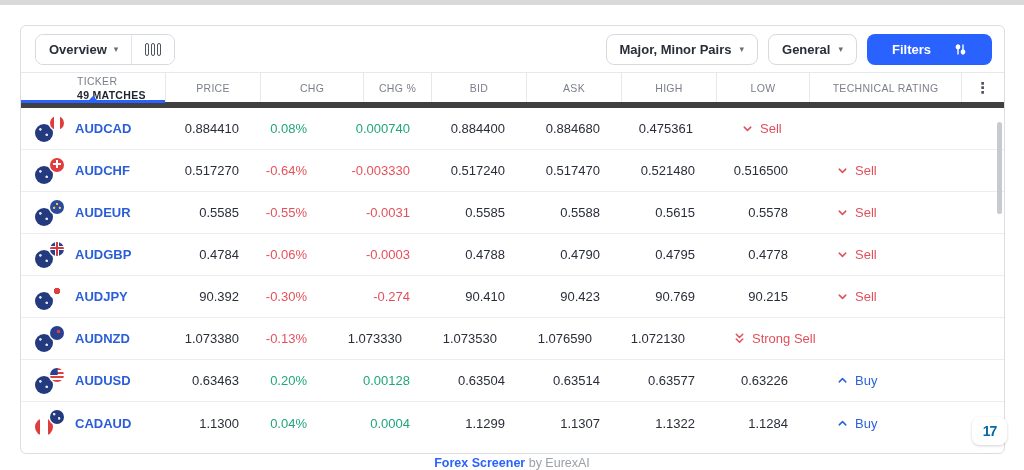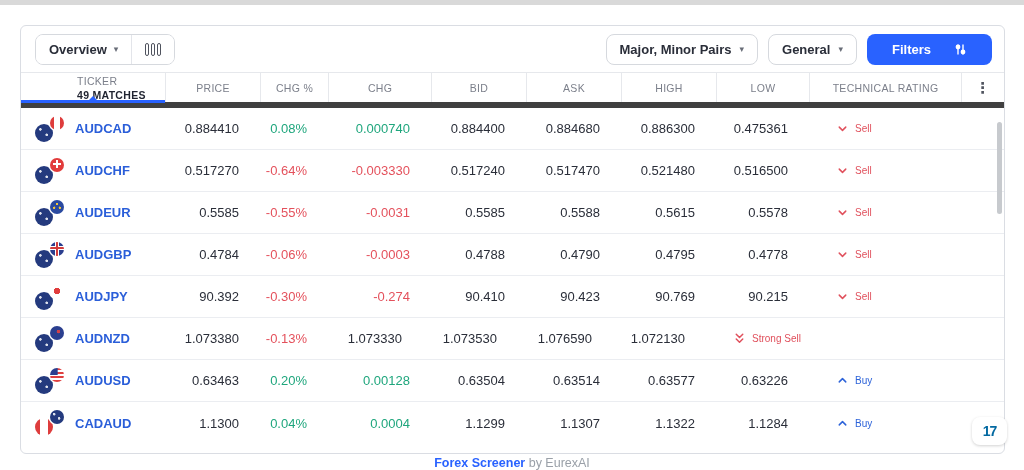--- a/index.html
+++ b/index.html
@@ -59,21 +59,21 @@
   .flag-overlay { width: 14px; height: 14px; right: 1px; top: 0; z-index: 2; box-shadow: 0 0 0 1.5px #fff; }
   .flag-au { background:#243a7e; background-image: radial-gradient(circle at 30% 30%, rgba(255,255,255,.85) 1px, transparent 1.6px), radial-gradient(circle at 65% 60%, rgba(255,255,255,.85) 1px, transparent 1.6px); }
   .flag-nz { background:#2b3f8f; background-image: radial-gradient(circle at 60% 40%, rgba(227,66,66,.9) 1.5px, transparent 2px); }
   .flag-ca { background: linear-gradient(90deg,#de3d3d 0 26%,#fff 26% 74%,#de3d3d 74%); }
   .flag-ch { background: linear-gradient(#fff,#fff) center/58% 17% no-repeat, linear-gradient(#fff,#fff) center/17% 58% no-repeat, #e23c3c; }
   .flag-eu { background:#2a4aa0; background-image: radial-gradient(circle at 50% 28%, #f4c636 1px, transparent 1.4px), radial-gradient(circle at 30% 55%, #f4c636 1px, transparent 1.4px), radial-gradient(circle at 70% 55%, #f4c636 1px, transparent 1.4px); }
   .flag-gb { background: linear-gradient(#d23c3c,#d23c3c) center/100% 16% no-repeat, linear-gradient(#d23c3c,#d23c3c) center/16% 100% no-repeat, linear-gradient(#fff,#fff) center/100% 32% no-repeat, linear-gradient(#fff,#fff) center/32% 100% no-repeat, #2b3f8f; }
   .flag-jp { background: radial-gradient(circle at 50% 50%, #e03d3d 0 34%, #fff 35%); }
   .flag-us { background: linear-gradient(#2b3f8f,#2b3f8f) 0 0/55% 50% no-repeat, repeating-linear-gradient(180deg,#df4040 0 2px,#fff 2px 4px); }
 
-  .cell-rating { padding-left: 26px; gap: 6px; font-size: 10px; text-align: right; }
+  .cell-rating { padding-left: 26px; gap: 6px; font-size: 13px; text-align: right; }
   .rate-sell { color: #e0505c; }
   .rate-buy { color: #2d63d9; }
   .rate-icon { display: block; }
   .rate-icon path { display: none; }
   .rate-icon.dir-down .p-down { display: inline; }
   .rate-icon.dir-strong-down .p-strong-down { display: inline; }
   .rate-icon.dir-up .p-up { display: inline; }
 
   .scroll-thumb { position: absolute; right: 2px; top: 96px; width: 5px; height: 92px; border-radius: 3px; background: #c7cace; cursor: grab; }
 
@@ -131,25 +131,25 @@
 
   <div class="thead">
     <div class="th th-ticker c-ticker">
       <span class="t1">TICKER</span>
       <span class="t2">49 MATCHES</span>
       <span class="sort-underline"></span>
     </div>
     <div class="th c-price">
         <span>PRICE</span>
       </div>
+    <div class="th c-chg">
+        <span>CHG</span>
+      </div>
     <div class="th c-chgp">
         <span>CHG %</span>
-      </div>
-    <div class="th c-chg">
-        <span>CHG</span>
       </div>
     <div class="th c-bid">
         <span>BID</span>
       </div>
     <div class="th c-ask">
         <span>ASK</span>
       </div>
     <div class="th c-high">
         <span>HIGH</span>
       </div>
@@ -171,21 +171,20 @@
         <i class="flag flag-base flag-au"></i>
         <i class="flag flag-overlay flag-ca"></i>
       </span>
       <span class="sym">AUDCAD</span>
     </div>
     <div class="cell num c-price">0.884410</div>
     <div class="cell num c-chgp pos">0.08%</div>
     <div class="cell num c-chg pos">0.000740</div>
     <div class="cell num c-bid">0.884400</div>
     <div class="cell num c-ask">0.884680</div>
-    <div class="cell num c-high">0.886300</div>
     <div class="cell num c-low">0.475361</div>
     <div class="cell cell-rating c-rating rate-sell">
       <svg class="rate-icon dir-down" width="13" height="13" viewBox="0 0 14 14" fill="none" stroke="currentColor" stroke-width="1.6" stroke-linecap="round" stroke-linejoin="round">
         <path class="p-down" d="M3.5 5.5 L7 9 L10.5 5.5"></path>
         <path class="p-strong-down" d="M3.5 2.5 L7 6 L10.5 2.5 M3.5 7.5 L7 11 L10.5 7.5"></path>
         <path class="p-up" d="M3.5 8.5 L7 5 L10.5 8.5"></path>
       </svg>
       <span>Sell</span>
     </div>
     <div class="cell c-menu"></div>

